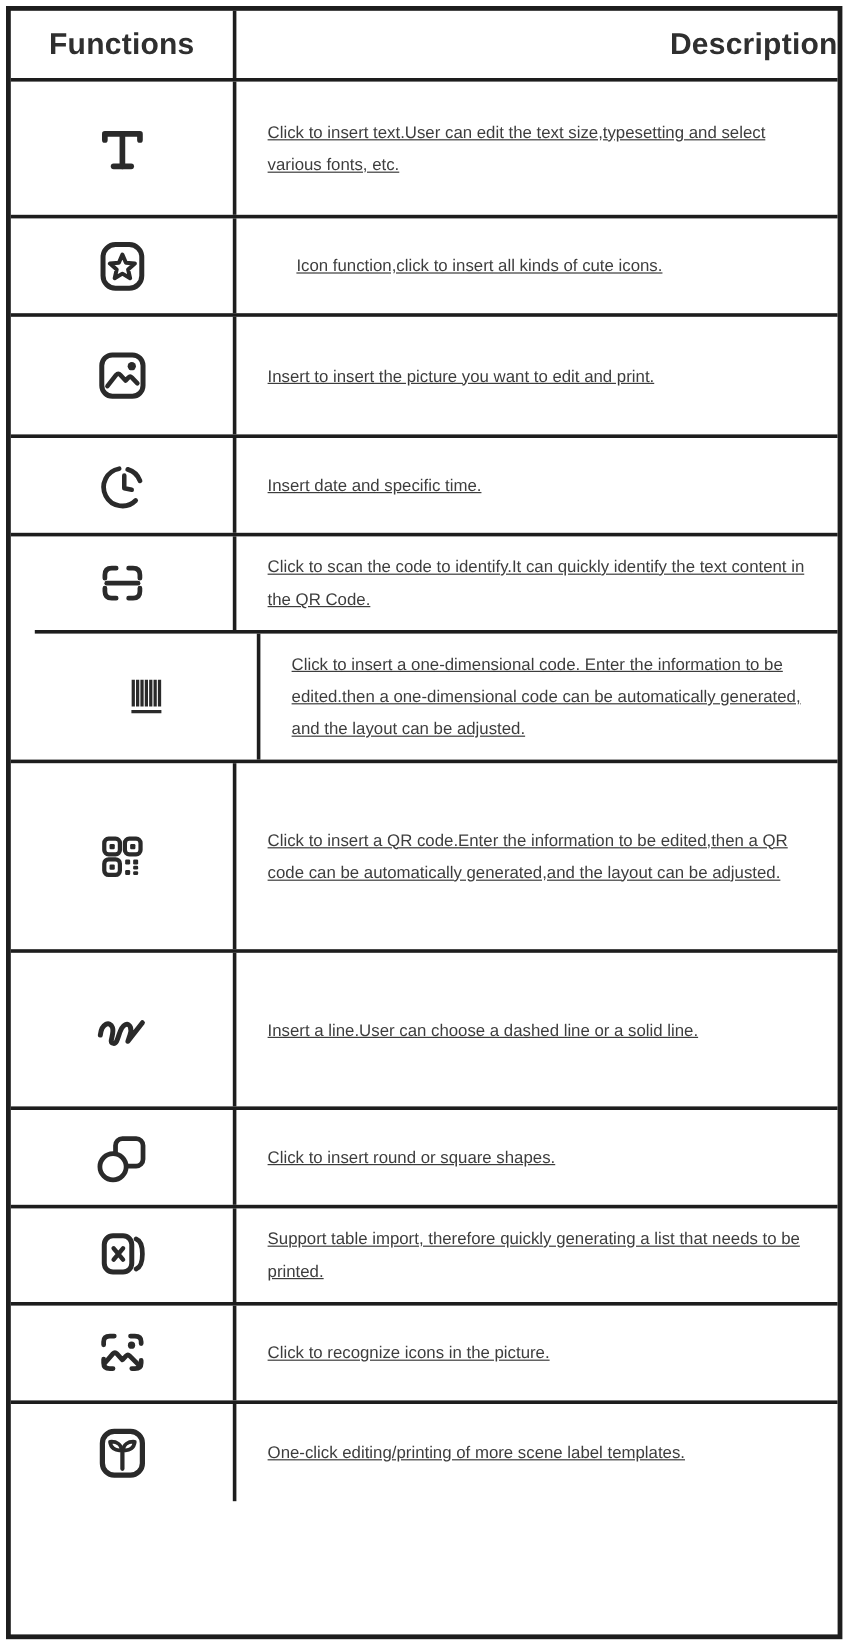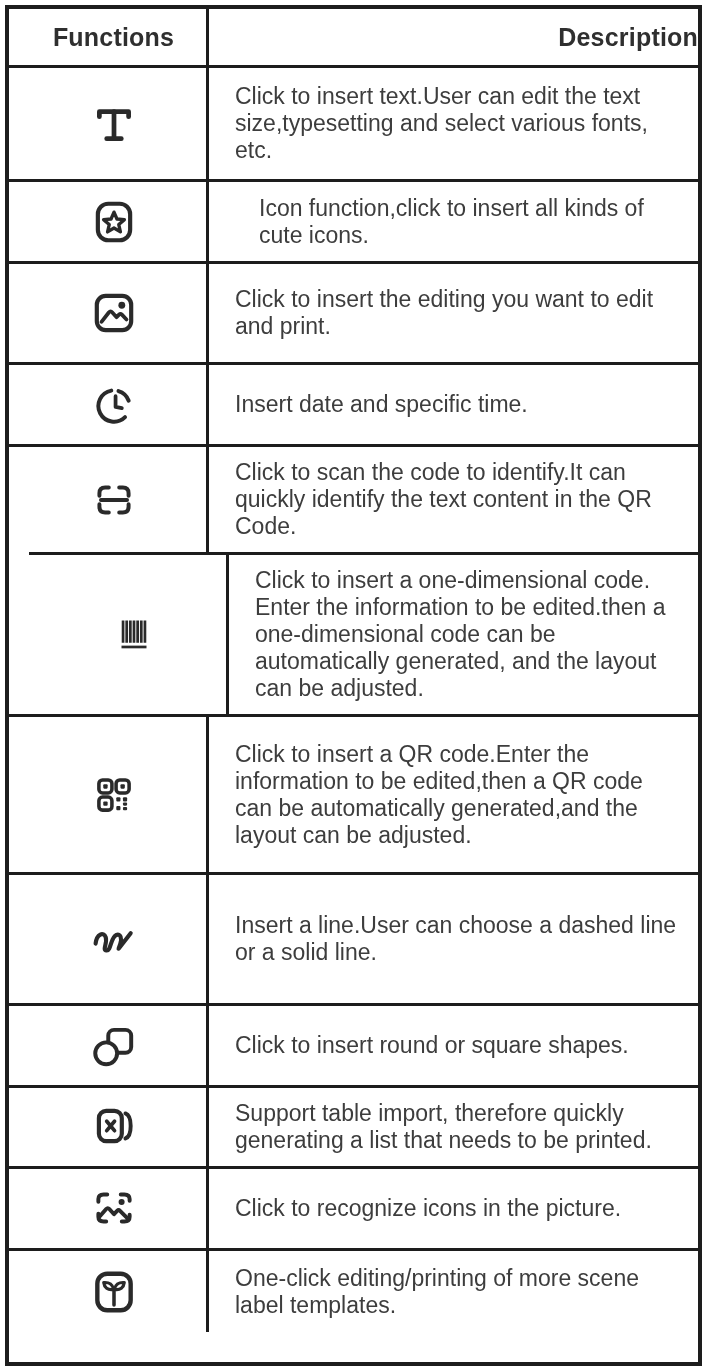--- a/index.html
+++ b/index.html
@@ -17,21 +17,20 @@
     width: 100%;
     height: 100%;
     border: 4px solid #1d1d1d;
     display: flex;
     flex-direction: column;
   }
   .row {
     display: flex;
     border-top: 3px solid #1d1d1d;
     flex: none;
-    padding-left: 12px;
   }
   .row.header-row { border-top: none; min-height: 56px; }
   .cell-func {
     width: 188px;
     flex: none;
     display: flex;
     align-items: center;
     justify-content: center;
     border-right: 3px solid #1d1d1d;
   }
@@ -42,23 +41,24 @@
     padding: 12px 14px 12px 26px;
   }
   .header-row .cell-desc { justify-content: flex-end; padding: 0; }
   .header-label {
     font-size: 25px;
     font-weight: 700;
     color: #2f2f2f;
     letter-spacing: 0.2px;
   }
   .desc-text {
-    font-size: 23px;
+    font-size: 14px;
     line-height: 27px;
     color: #3d3d3d;
+    text-decoration: underline;
   }
   .icon-box {
     display: flex;
     align-items: center;
     justify-content: center;
   }
   .icon-box svg { display: block; }
   
   #table-body .row:nth-child(1)  { min-height: 114px; }
   #table-body .row:nth-child(2)  { min-height: 82px; gap: 24px; }
@@ -122,21 +122,21 @@
     <div class="cell-func">
       <span class="icon-box">
               <svg width="50" height="50" viewBox="0 0 48 48" fill="none">
                 <rect x="7.5" y="7.5" width="33" height="33" rx="8.5" stroke="#2a2a2a" stroke-width="4"></rect>
                 <circle cx="31.5" cy="16.5" r="3.3" fill="#2a2a2a"></circle>
                 <path d="M12 32.5 L19 23.5 Q20.7 21.6 22.4 23.5 L26.5 28 L28.8 25.6 Q30.2 24.2 31.6 25.6 L36 30.2" stroke="#2a2a2a" stroke-width="3.6" stroke-linecap="round" stroke-linejoin="round"></path>
               </svg>
             </span>
     </div>
     <div class="cell-desc">
-      <span class="desc-text">Click to insert the editing you want to edit and print.</span>
+      <span class="desc-text">Insert to insert the picture you want to edit and print.</span>
     </div>
   </div>
 
   <div class="row">
     <div class="cell-func">
       <span class="icon-box">
               <svg width="50" height="50" viewBox="0 0 48 48" fill="none">
                 <path d="M21.4 10.2 A15 15 0 1 0 34.6 35.6" stroke="#2a2a2a" stroke-width="3.8" stroke-linecap="round"></path>
                 <path d="M28.3 10.7 A15 15 0 0 1 38.1 19.9" stroke="#2a2a2a" stroke-width="3.8" stroke-linecap="round"></path>
                 <path d="M25.5 15.5 L25.5 25.8 L31.5 27" stroke="#2a2a2a" stroke-width="3.6" stroke-linecap="round" stroke-linejoin="round"></path>

